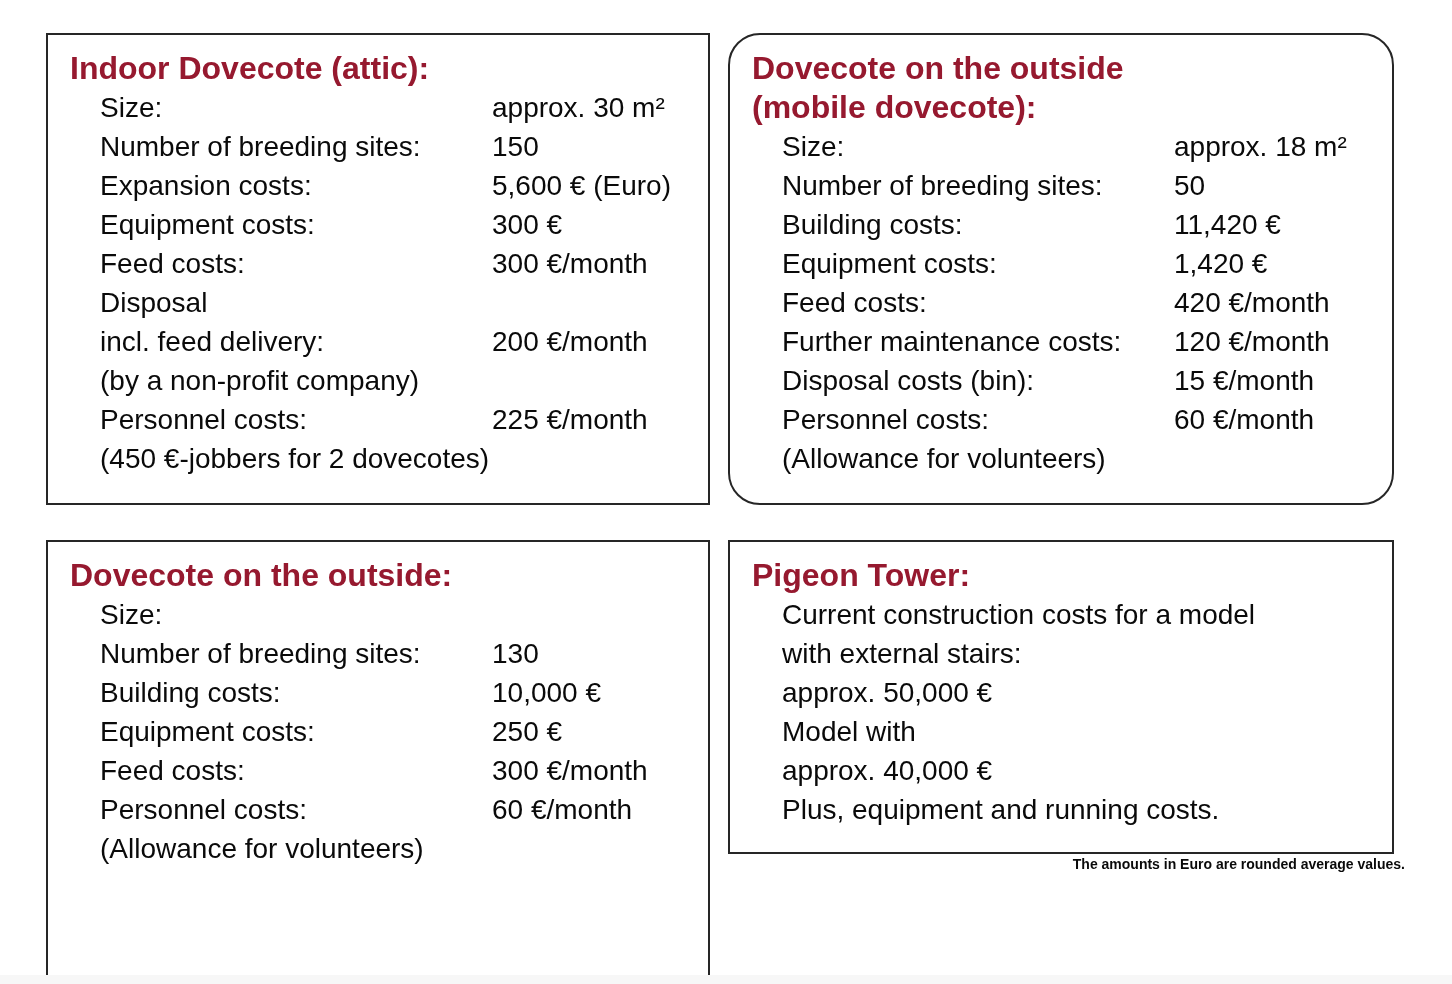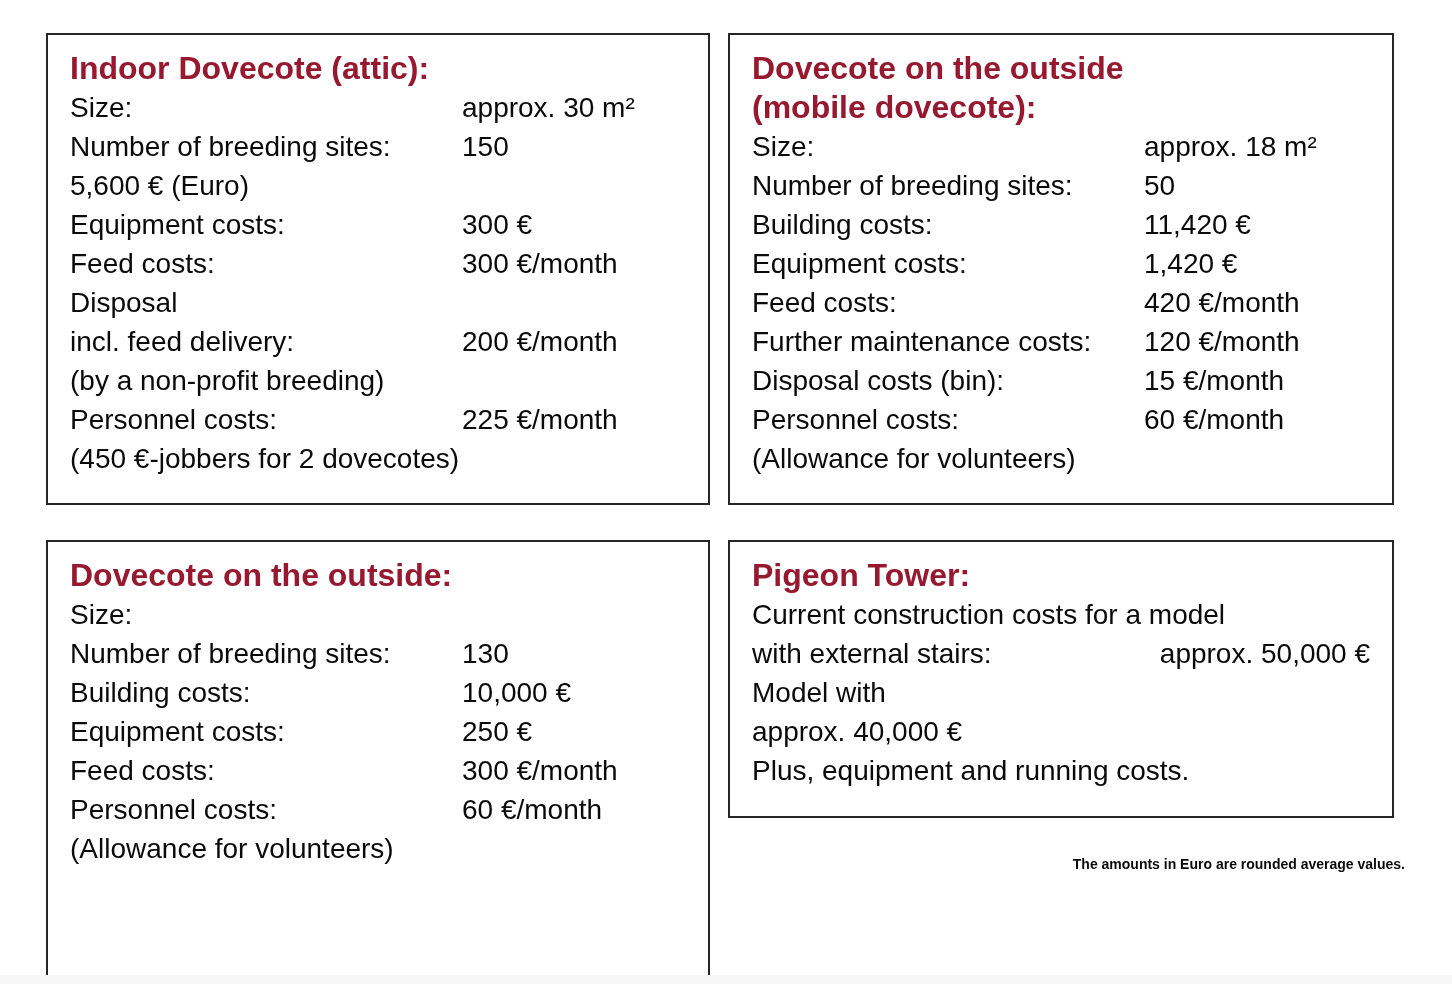--- a/index.html
+++ b/index.html
@@ -32,82 +32,84 @@
     display: grid;
     grid-template-columns: 392px 1fr;
     font-size: 28px;
     line-height: 39px;
     white-space: nowrap;
   }
   .row.full { display: block; }
   .row.sb {
     display: flex;
     justify-content: space-between;
-  }
-  .lbl, .val { display: block; }
+    flex-direction: column;
+  }
+  .lbl, .val { display: block; margin-left: 30px; }
   .footnote {
     position: absolute;
     top: 849px;
     right: 47px;
     font-size: 14px;
     font-weight: bold;
     line-height: 30px;
     white-space: nowrap;
   }
   .bottom-strip {
     position: absolute;
     left: 0;
     bottom: 0;
     width: 100%;
     height: 9px;
     background: #f7f7f7;
   }
   
   #card-0 { left: 46px;  top: 33px;  width: 664px; height: 472px; }
-  #card-1 { left: 728px; top: 33px;  width: 666px; height: 472px; }
+  #card-1 { left: 728px; top: 33px;  width: 666px; height: 472px; border-radius: 32px; }
   #card-2 { left: 46px;  top: 540px; width: 664px; height: 442px; }
-  #card-3 { left: 728px; top: 540px; width: 666px; height: 278px; }
+  #card-3 { left: 728px; top: 540px; width: 666px; height: 314px; }
 </style>
 </head>
 <body>
 
 <div>
 
   <div id="card-0" class="card">
     <div class="card-title">
       <div>Indoor Dovecote (attic):</div>
     </div>
     <div class="row">
       <span class="lbl">Size:</span>
       <span class="val">approx. 30 m²</span>
     </div>
     <div class="row">
       <span class="lbl">Number of breeding sites:</span>
       <span class="val">150</span>
     </div>
     <div class="row">
+      <span class="lbl">Expansion costs:</span>
       <span class="val">5,600 € (Euro)</span>
     </div>
     <div class="row">
       <span class="lbl">Equipment costs:</span>
       <span class="val">300 €</span>
     </div>
     <div class="row">
       <span class="lbl">Feed costs:</span>
       <span class="val">300 €/month</span>
     </div>
     <div class="row full">
       <span class="lbl">Disposal</span>
     </div>
     <div class="row">
       <span class="lbl">incl. feed delivery:</span>
       <span class="val">200 €/month</span>
     </div>
     <div class="row full">
-      <span class="lbl">(by a non-profit breeding)</span>
+      <span class="lbl">(by a non-profit company)</span>
     </div>
     <div class="row">
       <span class="lbl">Personnel costs:</span>
       <span class="val">225 €/month</span>
     </div>
     <div class="row full">
       <span class="lbl">(450 €-jobbers for 2 dovecotes)</span>
     </div>
   </div>
 

